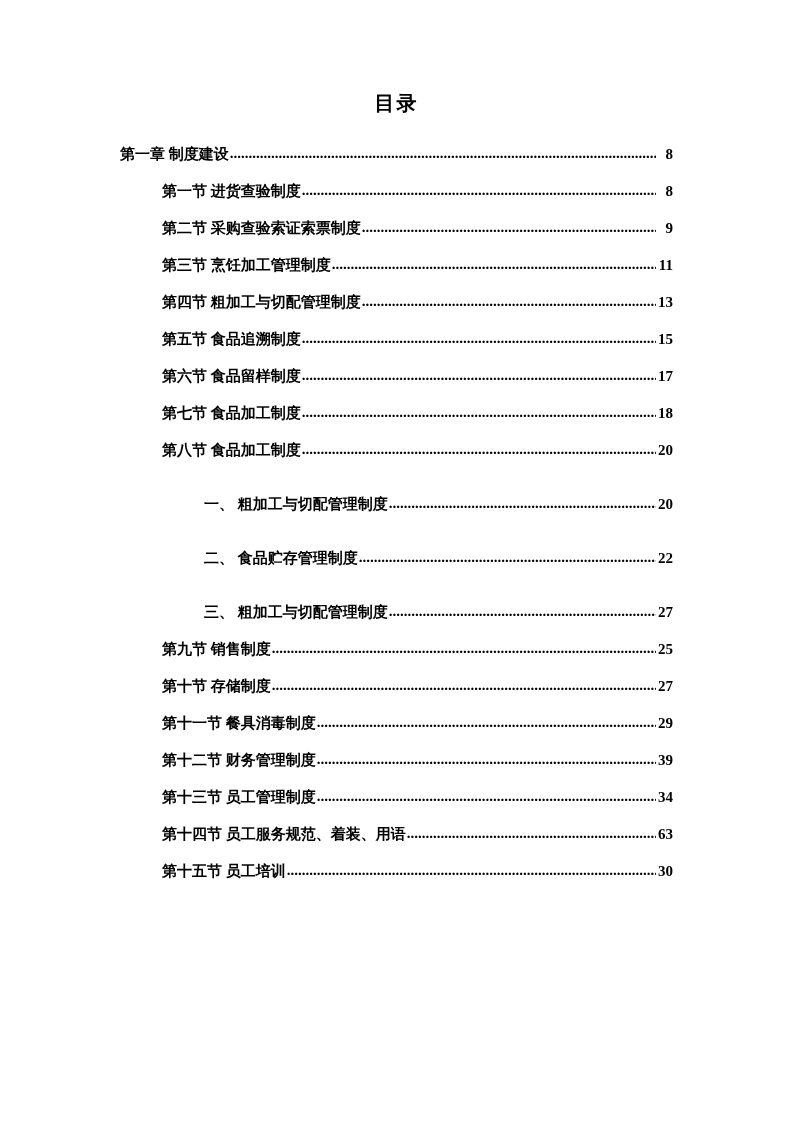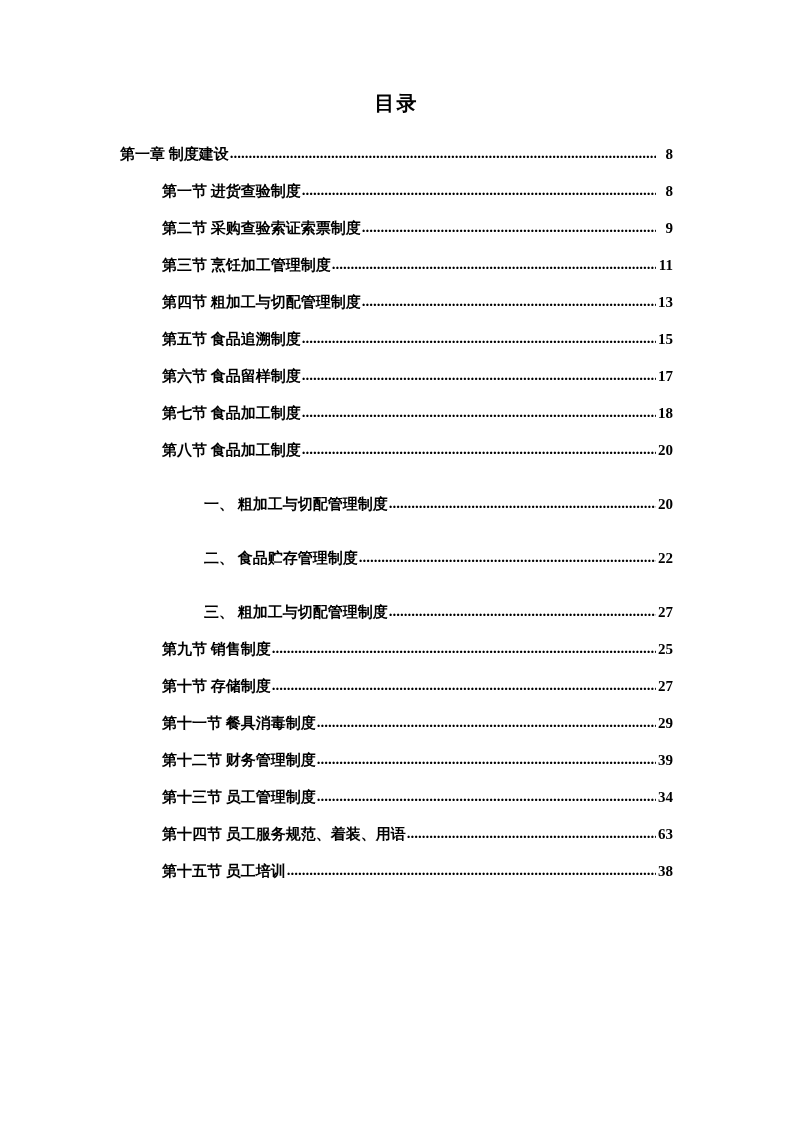--- a/index.html
+++ b/index.html
@@ -161,17 +161,17 @@
         <span class="page-no">34</span>
       </div>
       <div class="toc-entry lvl-1">
         <span class="label">第十四节  员工服务规范、着装、用语</span>
         <span class="dots">.......................................................................................................................</span>
         <span class="page-no">63</span>
       </div>
       <div class="toc-entry lvl-1">
         <span class="label">第十五节  员工培训</span>
         <span class="dots">.......................................................................................................................</span>
-        <span class="page-no">38</span>
+        <span class="page-no">30</span>
       </div>
     </div>
 
 </div>
 
 </body></html>

